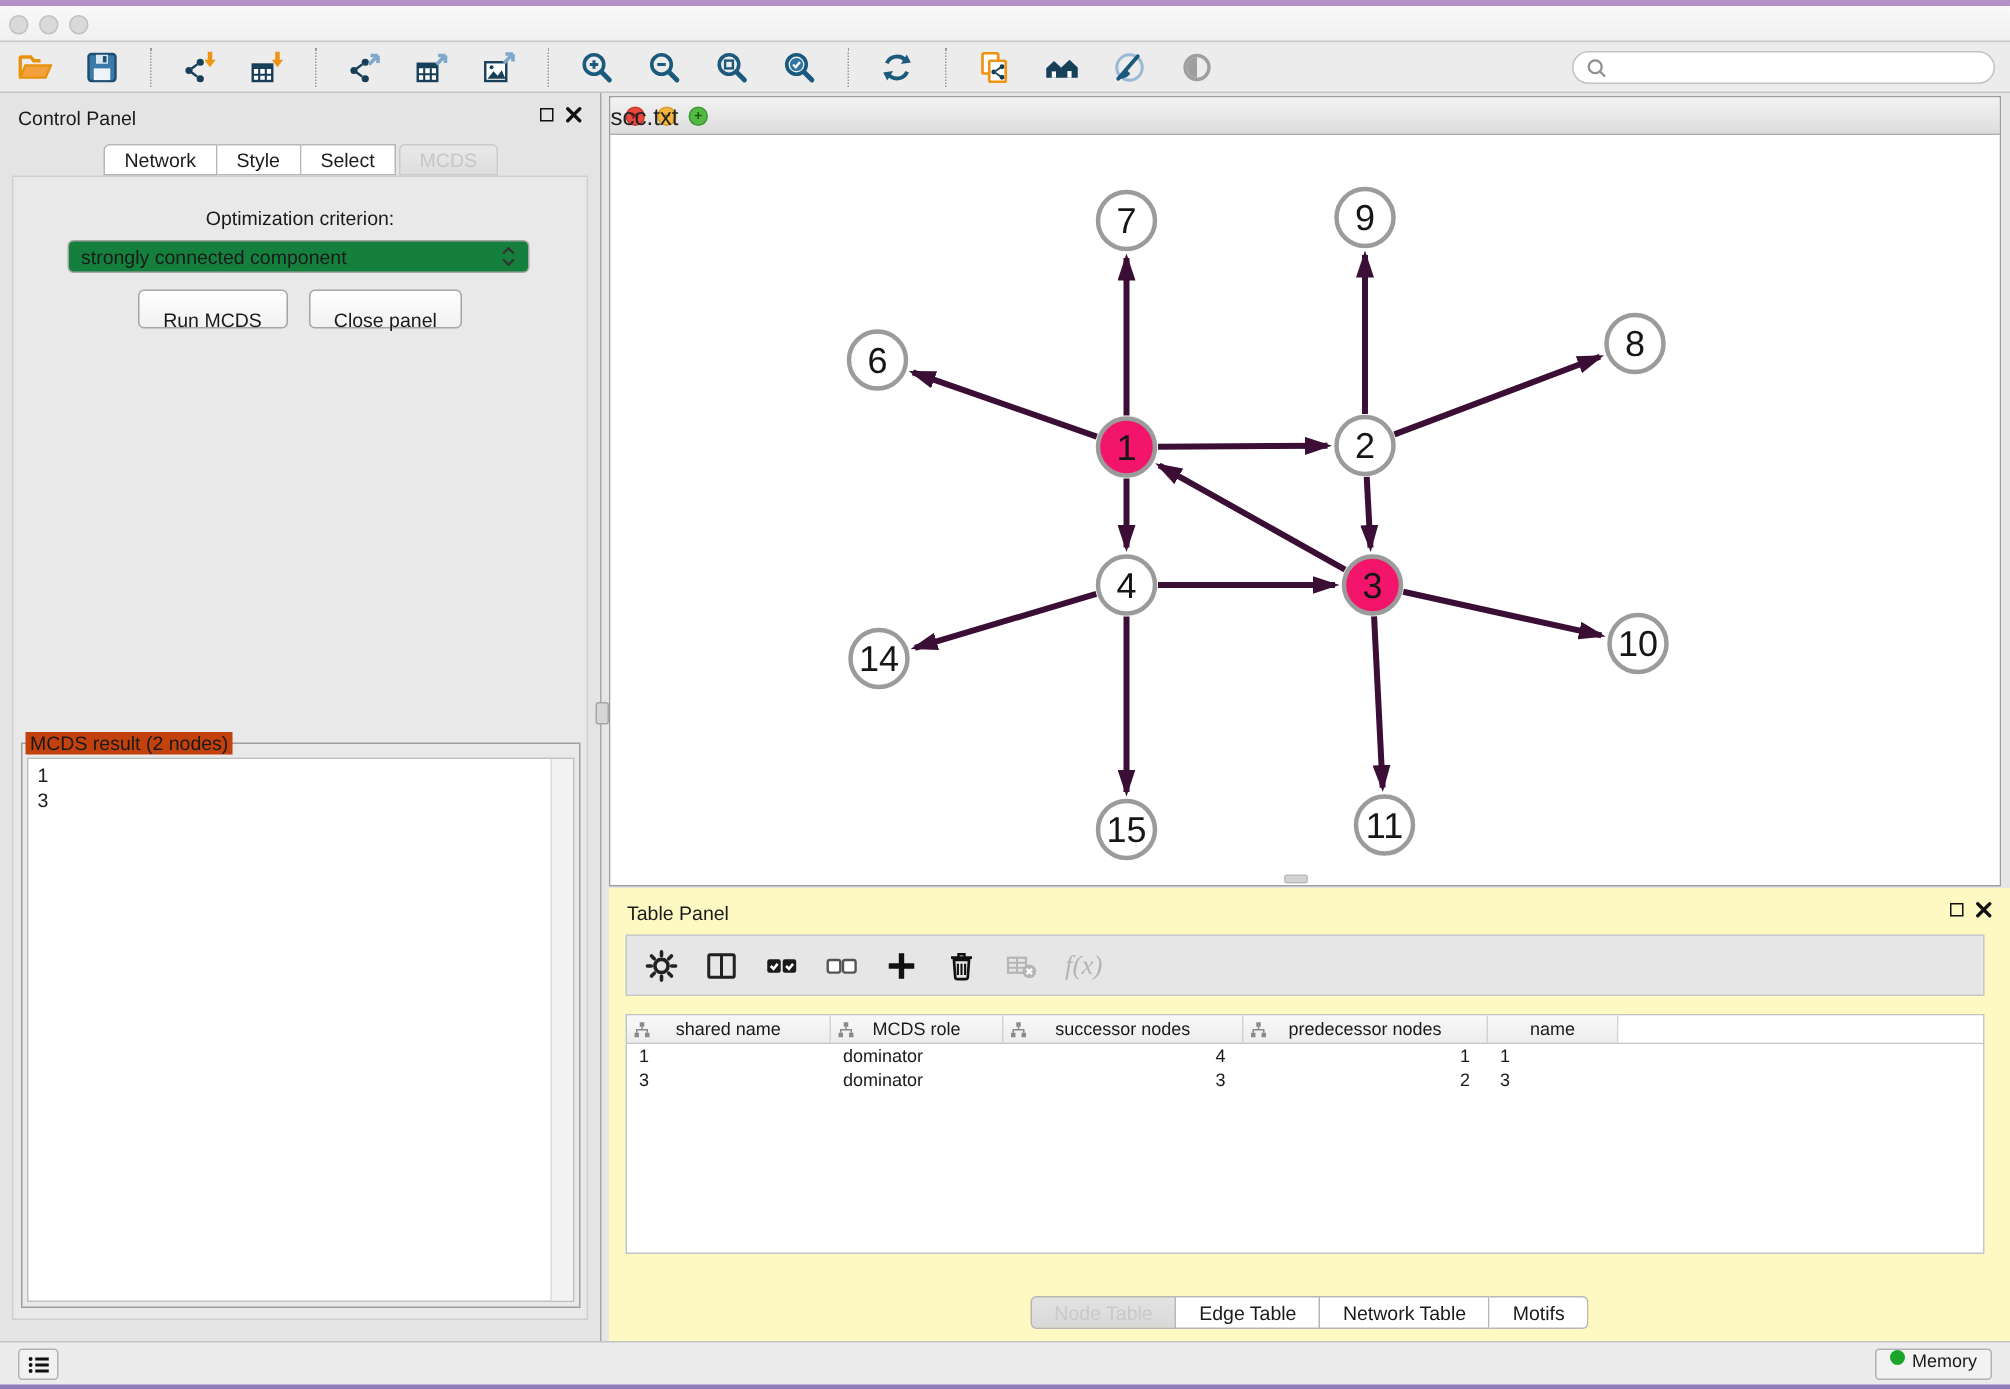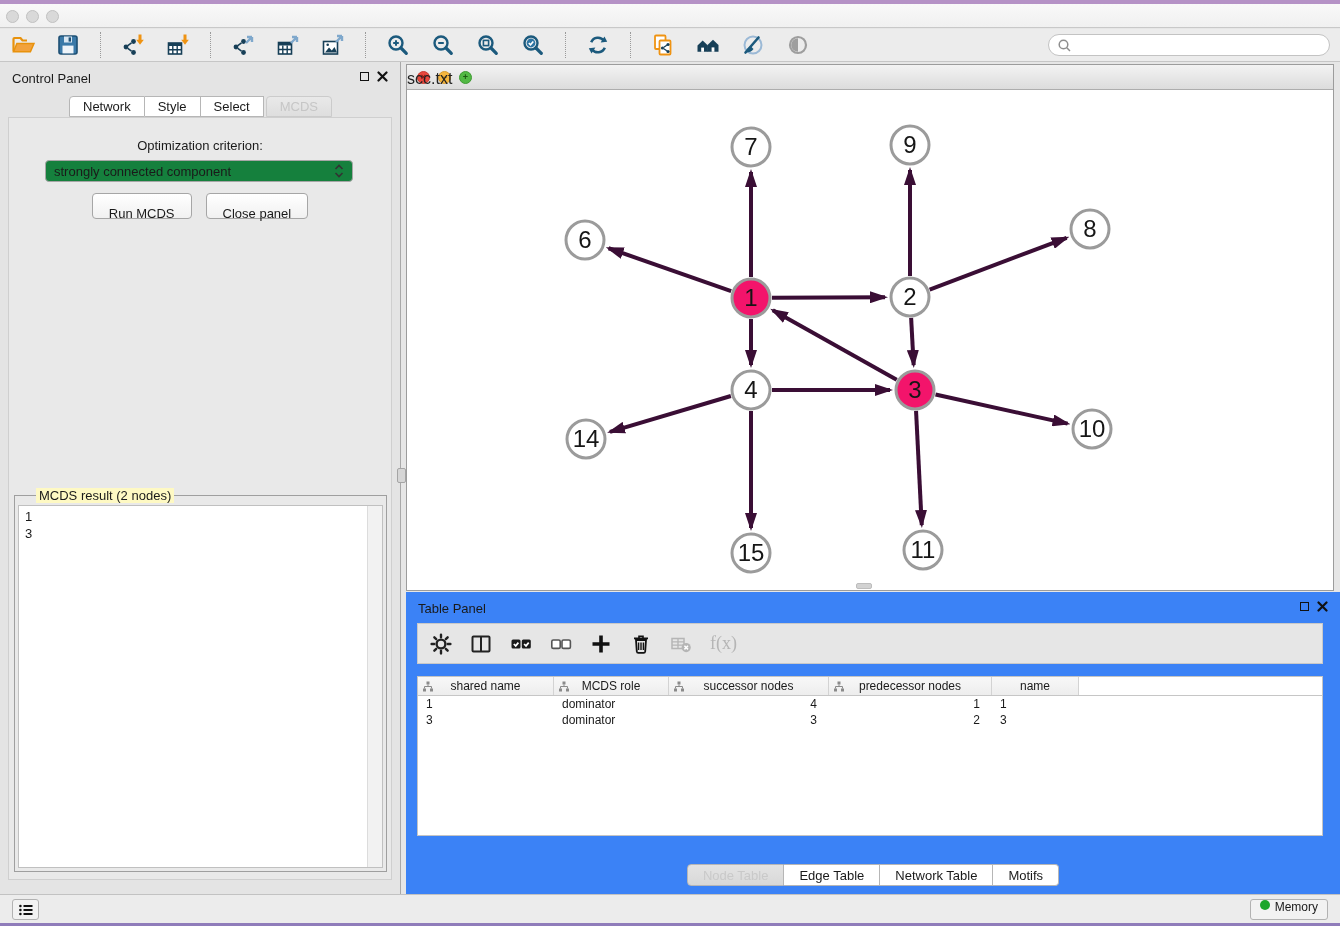--- a/index.html
+++ b/index.html
@@ -45,21 +45,21 @@
   .opt-label{position:absolute;top:20px;left:0;right:0;text-align:center;font-size:13px}
   .criterion{position:absolute;left:36px;top:42px;width:308px;height:22px;background:#15803d;
              border:1px solid #a6a6a6;border-radius:4px;box-sizing:border-box;display:flex;
              align-items:center;padding:0 8px;font-size:13px;gap:6px}
   .criterion .val{flex:1}
   .cp-btn-row{position:absolute;top:75px;left:0;right:0;display:flex;justify-content:center;gap:14px}
   .btn{height:22px;background:linear-gradient(#ffffff,#f1f1f1);border:1px solid #a6a6a6;border-radius:4px;
        font-size:13px;font-family:inherit;padding:12px 16px;color:#1a1a1a}
   .result-box{position:absolute;left:5px;top:377px;width:373px;height:377px;border:1px solid #9f9f9f;
               box-sizing:border-box}
-  .result-legend{position:absolute;top:-8px;left:21px;background:#fef9c3;padding:0 3px;font-size:13px}
+  .result-legend{position:absolute;top:-8px;left:2px;background:#c2410c;padding:0 3px;font-size:13px}
   .result-area{position:absolute;left:3px;right:3px;top:9px;bottom:3px;background:#fff;
                border:1px solid #c0c0c0;overflow:hidden}
   .result-lines{padding:2px 6px;font-size:13px;line-height:17px}
   .result-scroll{position:absolute;right:0;top:0;bottom:0;width:14px;background:#f2f2f2;border-left:1px solid #dcdcdc}
   .split-handle{position:absolute;left:397px;top:468px;width:9px;height:15px;background:#d6d6d6;
                 border:1px solid #a5a5a5;border-radius:2px;z-index:3;box-sizing:border-box}
 
   
   .netwin{position:absolute;left:406px;top:64px;width:928px;height:527px;background:#fff;
           border:1px solid #9c9c9c;box-sizing:border-box}
@@ -69,27 +69,27 @@
       display:flex;align-items:center;justify-content:center;font-size:9px;font-weight:bold;line-height:1}
   .lt.red{left:10px;background:#e8483e;border:1px solid #c73a31;color:#7e1610}
   .lt.yel{left:31px;background:#f5b63e;border:1px solid #d79b2e;color:#8a5f0a}
   .lt.grn{left:52px;background:#52b944;border:1px solid #3f9a33;color:#1c5a12}
   .nw-title{position:absolute;left:0;right:0;top:5px;text-align:left;font-size:16px;color:#222}
   .nw-canvas{position:absolute;left:0;right:0;top:25px;bottom:0;background:#fff;overflow:hidden}
   .nw-grip{position:absolute;left:449px;bottom:1px;width:16px;height:6px;background:#d2d2d2;
            border:1px solid #bdbdbd;border-radius:2px;box-sizing:border-box}
 
   
-  .tablepanel{position:absolute;left:406px;top:592px;width:934px;height:302px;background:#3b82f6}
+  .tablepanel{position:absolute;left:406px;top:592px;width:934px;height:302px;background:#fef9c3}
   .tp-toolbar{position:absolute;left:11px;top:31px;width:906px;height:41px;background:#e6e6e6;
               border:1px solid #c9c9c9;box-sizing:border-box;display:flex;align-items:center;
               gap:18px;padding:0 12px}
   .tp-ic{display:flex;align-items:center;justify-content:center;width:22px;height:22px}
   .tp-ic svg{width:22px;height:22px}
-  .fx{font-family:"Liberation Serif",serif;font-size:18px;color:#b5b5b5}
+  .fx{font-family:"Liberation Serif",serif;font-style:italic;font-size:18px;color:#b5b5b5}
   .tp-table{position:absolute;left:11px;top:84px;width:906px;height:160px;background:#fff;
             border:1px solid #c4c4c4;box-sizing:border-box;overflow:hidden}
   .thead{display:flex;height:19px;background:linear-gradient(#f8f8f8,#ededed);border-bottom:1px solid #c6c6c6;box-sizing:border-box}
   .th{position:relative;display:flex;align-items:center;justify-content:center;font-size:12px;
       border-right:1px solid #d3d3d3;box-sizing:border-box;flex:0 0 auto}
   .th .tree{position:absolute;left:4px;top:4px}
   .th.fill{flex:1;border-right:none;background:#fff}
   .tr{display:flex;height:16px;align-items:center}
   .td{box-sizing:border-box;padding:0 8px;font-size:12px;flex:0 0 auto;overflow:hidden;white-space:nowrap}
   .td.r{text-align:right;padding-right:12px}

